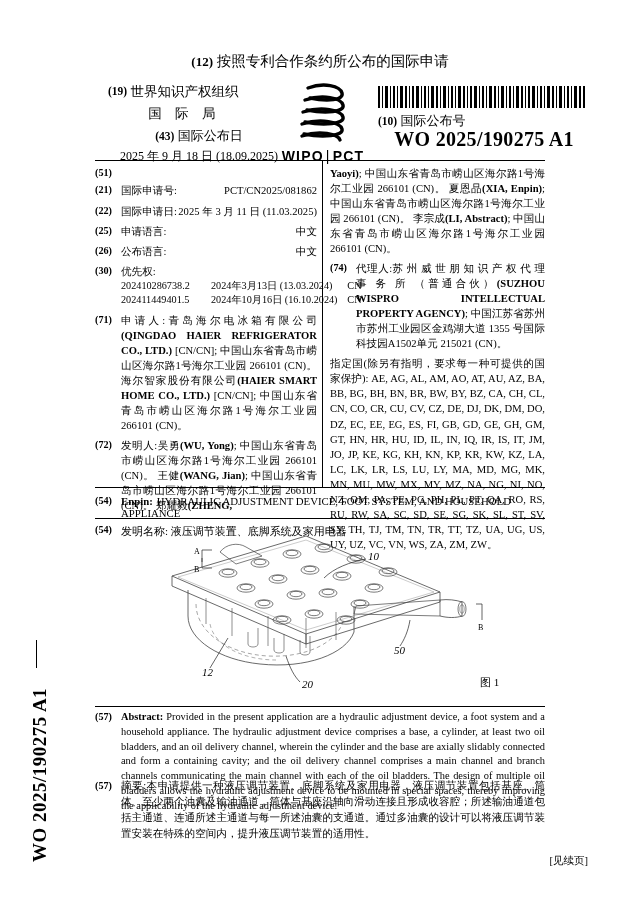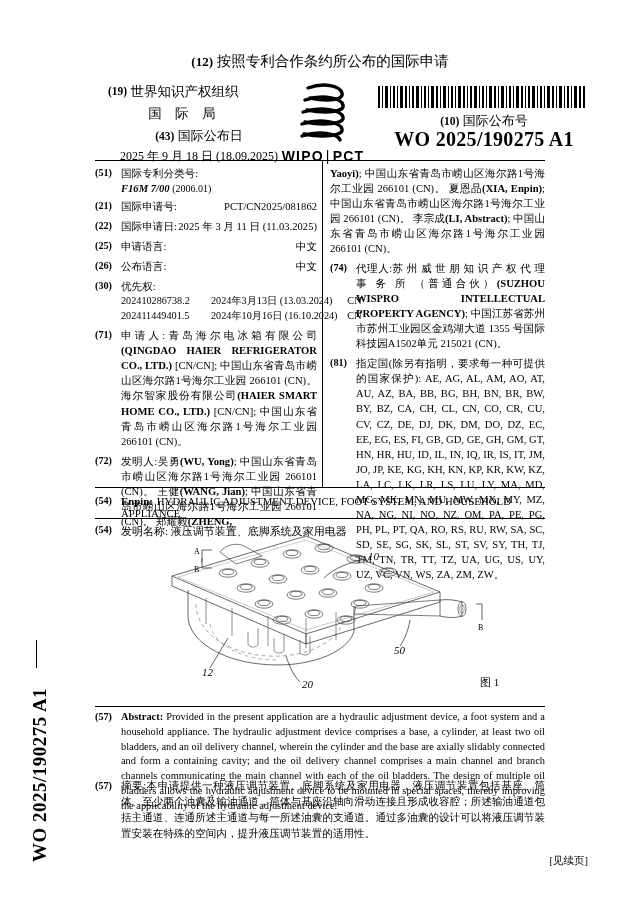--- a/index.html
+++ b/index.html
@@ -102,21 +102,21 @@
   
   .barcode {
     position: absolute;
     left: 378px; top: 86px;
     width: 210px; height: 22px;
   }
   .hdr-10 {
     position: absolute;
     left: 378px; top: 112px;
     width: 212px;
-    text-align: center;
+    text-align: left;
     font-size: 13px;
   }
   .hdr-10 .num { font-weight: bold; font-size: 11.5px; }
   .pubnum {
     position: absolute;
     left: 378px; top: 128px;
     width: 212px;
     text-align: center;
     font-weight: bold;
     font-size: 20px;
@@ -339,24 +339,20 @@
   </div>
   <div class="pubnum">WO 2025/190275 A1</div>
 
   <div class="rule rule-top"></div>
   <div class="rule vdiv"></div>
 
   <div class="colL">
 
     <div class="fld tight">
       <span class="code">(51)</span>
-      <span class="body">
-        <span>国际专利分类号:</span><br>
-        <span class="ipc"><span>F16M 7/00</span> <span class="ver">(2006.01)</span></span>
-      </span>
     </div>
 
     <div class="fld">
       <span class="code">(21)</span>
       <span class="body lbl-line">
         <span class="lbl">国际申请号:</span>
         <span class="val">PCT/CN2025/081862</span>
       </span>
     </div>
 
@@ -425,21 +421,20 @@
     </div>
 
     <div class="fld justify">
       <span class="code">(74)</span>
       <span class="body justify">
         <span>代理人:</span><span>苏 州 威 世 朋 知 识 产 权 代 理 事 务 所 （普通合伙）</span><span class="b">(SUZHOU WISPRO INTELLECTUAL PROPERTY AGENCY)</span><span>; 中国江苏省苏州市苏州工业园区金鸡湖大道 1355 号国际科技园A1502单元 215021 (CN)。</span>
       </span>
     </div>
 
     <div class="fld justify">
-      <span class="code">(81)</span>
       <span class="body justify">
         <span>指定国(除另有指明，要求每一种可提供的国家保护):</span> <span>AE, AG, AL, AM, AO, AT, AU, AZ, BA, BB, BG, BH, BN, BR, BW, BY, BZ, CA, CH, CL, CN, CO, CR, CU, CV, CZ, DE, DJ, DK, DM, DO, DZ, EC, EE, EG, ES, FI, GB, GD, GE, GH, GM, GT, HN, HR, HU, ID, IL, IN, IQ, IR, IS, IT, JM, JO, JP, KE, KG, KH, KN, KP, KR, KW, KZ, LA, LC, LK, LR, LS, LU, LY, MA, MD, MG, MK, MN, MU, MW, MX, MY, MZ, NA, NG, NI, NO, NZ, OM, PA, PE, PG, PH, PL, PT, QA, RO, RS, RU, RW, SA, SC, SD, SE, SG, SK, SL, ST, SV, SY, TH, TJ, TM, TN, TR, TT, TZ, UA, UG, US, UY, UZ, VC, VN, WS, ZA, ZM, ZW。</span>
       </span>
     </div>
   </div>
 
   <div class="rule rule-mid"></div>
 
   <div class="title-en">
     <span class="code">(54)</span>

